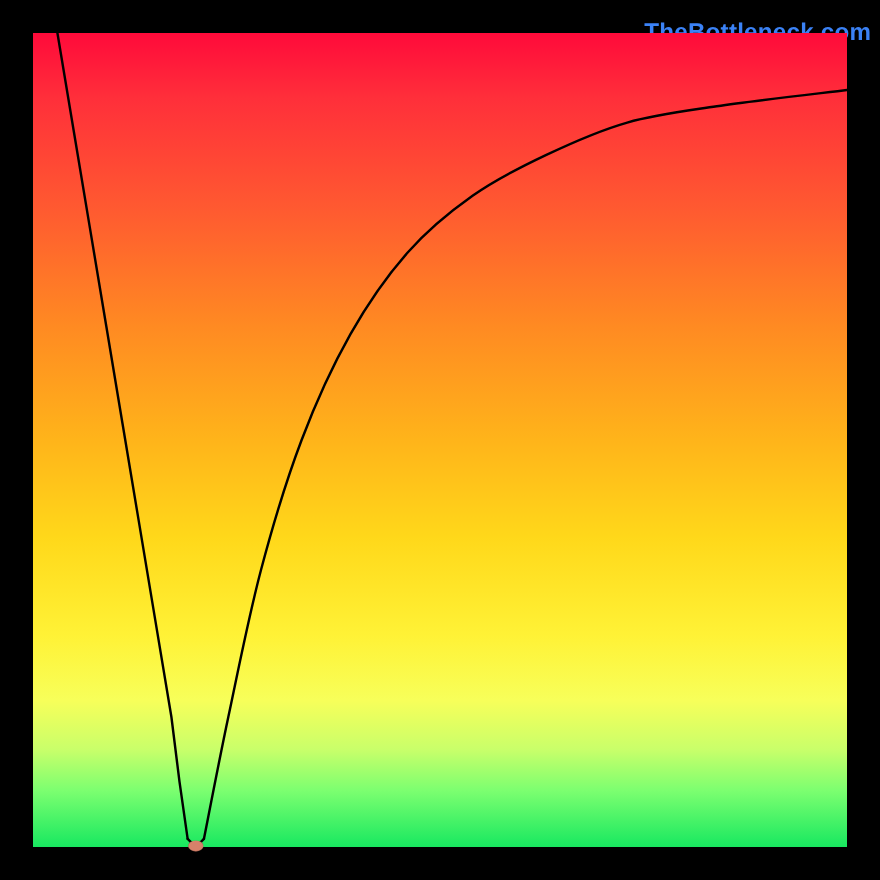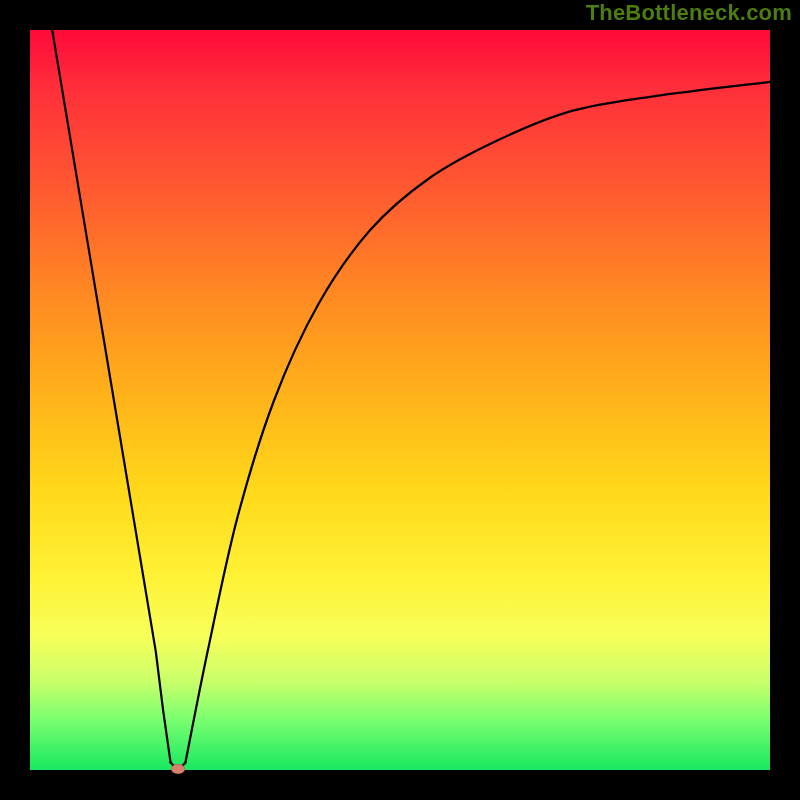--- a/index.html
+++ b/index.html
@@ -12,23 +12,23 @@
     font-family: Arial, Helvetica, sans-serif;
   }
   .frame {
     position: relative;
     width: 800px;
     height: 800px;
     background: #000;
   }
   .watermark {
     position: absolute;
-    top: 0;
+    top: 16px;
     right: 8px;
-    color: #4d7c0f;
+    color: #3b82f6;
     font-size: 22px;
     font-weight: 600;
     letter-spacing: 0.2px;
     user-select: none;
   }
   .plot {
     position: absolute;
     left: 30px;
     top: 30px;
     width: 740px;

